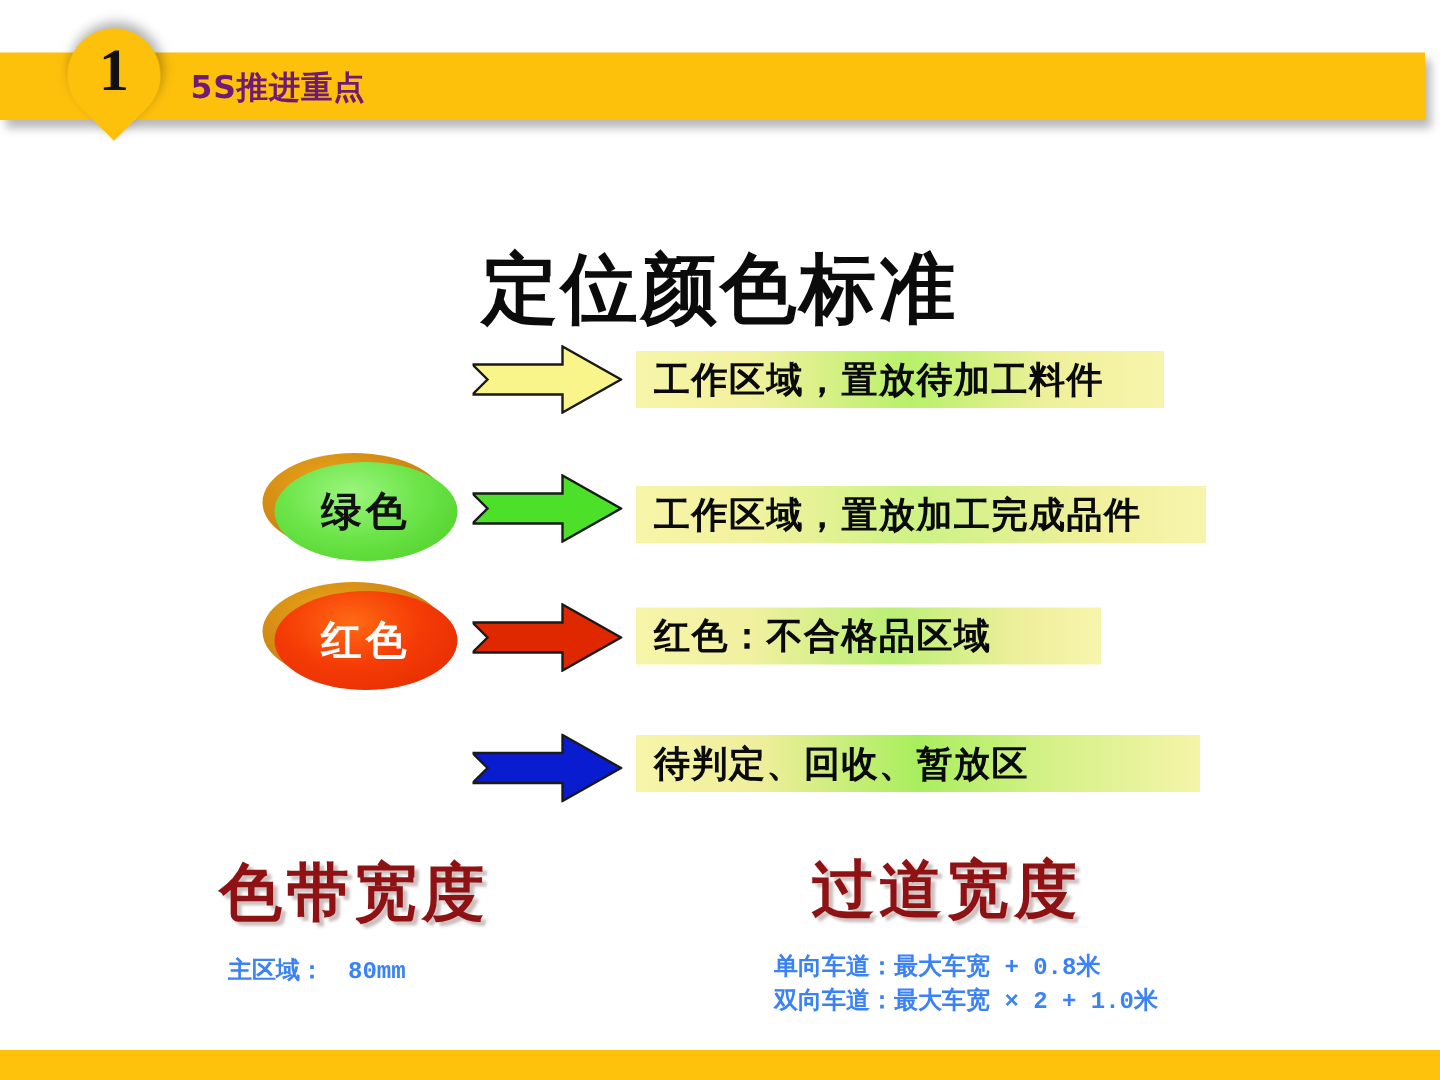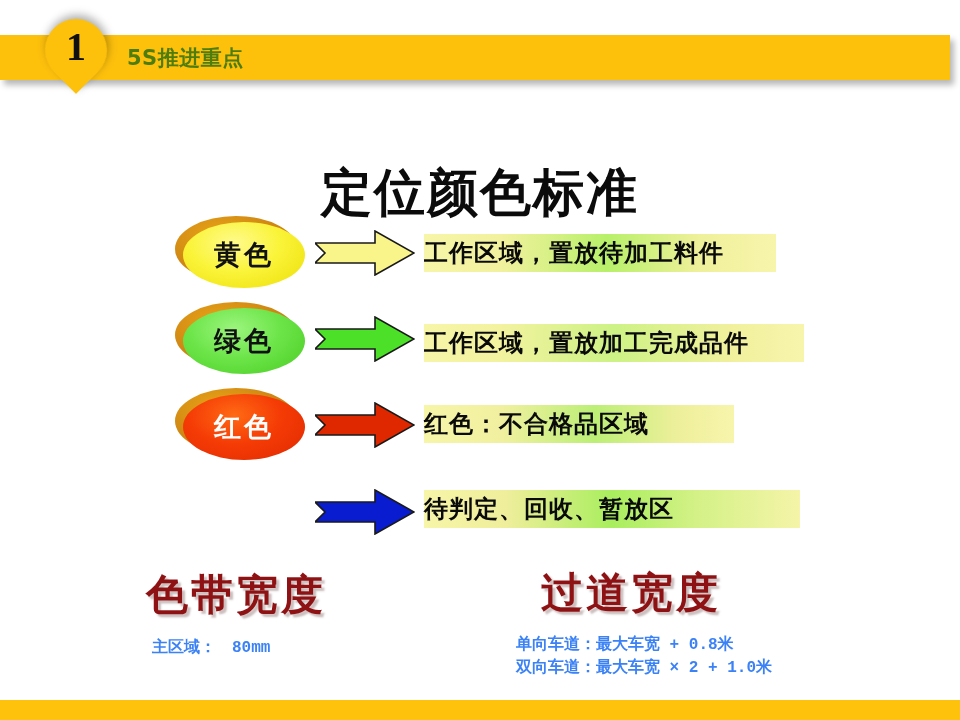--- a/index.html
+++ b/index.html
@@ -25,21 +25,21 @@
     background: #FDC00B;
     box-shadow: 4px 5px 6px rgba(0,0,0,0.28);
   }
   #banner-title {
     position: absolute;
     left: 127px;
     top: 44px;
     font-family: "DejaVu Sans", "Liberation Sans", sans-serif;
     font-size: 21px;
     font-weight: bold;
-    color: #4d7c0f;
+    color: #701a75;
     letter-spacing: 0.5px;
     white-space: nowrap;
   }
 
   
   #step-badge {
     position: absolute;
     left: 45px;
     top: 19px;
     width: 62px;
@@ -158,20 +158,21 @@
     height: 46px;
   }
   .arrow-holder svg { display: block; }
 
   
   .desc-bar {
     position: absolute;
     height: 38px;
     display: flex;
     align-items: center;
+    padding-left: 12px;
     box-sizing: border-box;
     font-family: "Liberation Serif", "DejaVu Serif", serif;
     font-size: 24px;
     font-weight: bold;
     color: #0a0a0a;
     letter-spacing: 1px;
     white-space: nowrap;
   }
   #desc-0 {
     left: 424px; top: 21px; width: 352px;
@@ -235,24 +236,20 @@
 <div id="step-badge">
   <div class="pin-shape"></div>
   <div class="pin-number">1</div>
 </div>
 
 <div id="banner-title">5S推进重点</div>
 
 <div id="main-title">定位颜色标准</div>
 
 <div class="color-row" id="row-0">
-  <div class="ellipse-wrap">
-    <div class="ellipse-shadow"></div>
-    <div class="ellipse-face yellow">黄色</div>
-  </div>
   <div class="arrow-holder">
     <svg width="100" height="46" viewBox="0 0 100 46" xmlns="http://www.w3.org/2000/svg">
       <polygon points="0,13 10,23 0,33 60,33 60,45 99,23 60,1 60,13" fill="#FAF58A" stroke="#1a1a1a" stroke-width="1.6"></polygon>
     </svg>
   </div>
   <div class="desc-bar" id="desc-0">工作区域，置放待加工料件</div>
 </div>
 
 <div class="color-row" id="row-1">
   <div class="ellipse-wrap">

